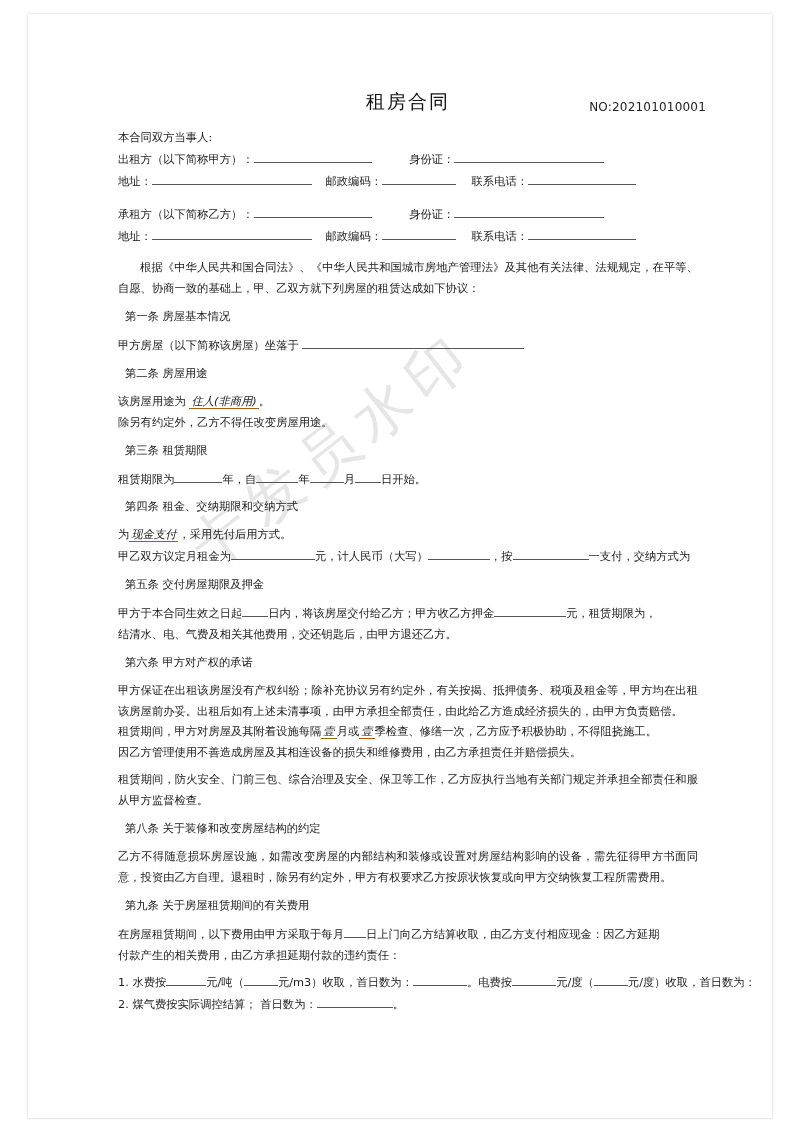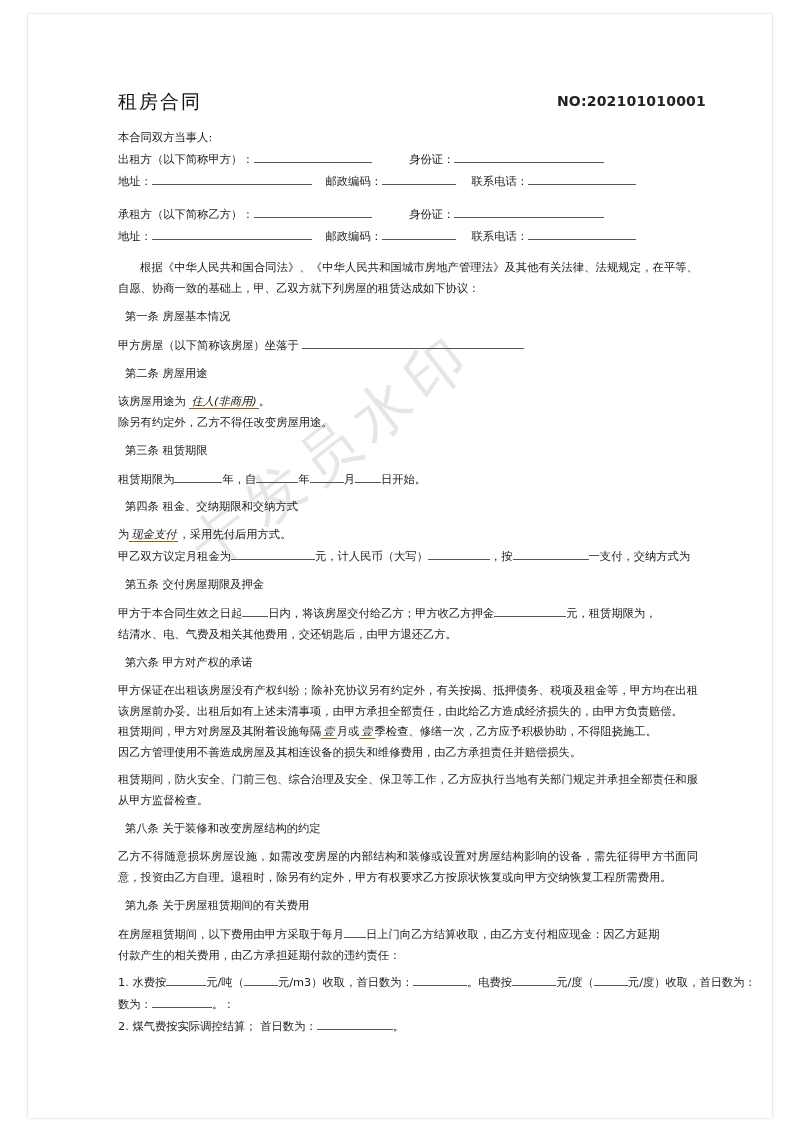--- a/index.html
+++ b/index.html
@@ -33,35 +33,35 @@
   .content {
     position: absolute;
     left: 90px;
     top: 70px;
     width: 580px;
     font-size: 11.3px;
     line-height: 1.85;
     color: #1a1a1a;
   }
   .doc-title {
+    text-align: center;
     font-size: 19px;
     letter-spacing: 2px;
     color: #111;
     margin: 0 0 4px 0;
     font-weight: normal;
     position: relative;
   }
   .doc-no {
     position: absolute;
     right: -8px;
-    top: 5px;
-    font-size: 14px;
+    top: 12px;
+    font-size: 12px;
     color: #222;
     letter-spacing: 0.2px;
-    font-weight: bold;
   }
   .title-block {
     position: relative;
     height: 44px;
   }
   .para {
     margin: 0;
     text-align: justify;
   }
   .gap-sm { height: 6px; }
@@ -193,23 +193,20 @@
         <span>在房屋租赁期间，以下费用由甲方采取于每月</span><span class="fill" style="width:22px"></span><span>日上门向乙方结算收取，由乙方支付相应现金：因乙方延期</span>
       </p>
       <p class="para">付款产生的相关费用，由乙方承担延期付款的违约责任：</p>
 
       <div class="gap-sm"></div>
 
       <p class="para row">
         <span>1.</span>
         <span>水费按</span><span class="fill" style="width:40px"></span><span>元/吨（</span><span class="fill" style="width:34px"></span><span>元/m3）</span><span>收取，首日数为：</span><span class="fill" style="width:54px"></span><span>。电费按</span><span class="fill" style="width:44px"></span><span>元/度（</span><span class="fill" style="width:34px"></span><span>元/度）</span><span>收取，首日数为：</span>
       </p>
-      <p class="para row">
-        <span>数为：</span><span class="fill" style="width:60px"></span><span>。：</span>
-      </p>
 
       <p class="para row">
         <span>2.</span>
         <span>煤气费按实际调控结算；</span>
         <span>首日数为：</span><span class="fill" style="width:76px"></span><span>。</span>
       </p>
 
     </div>
   </div>
 </div>

